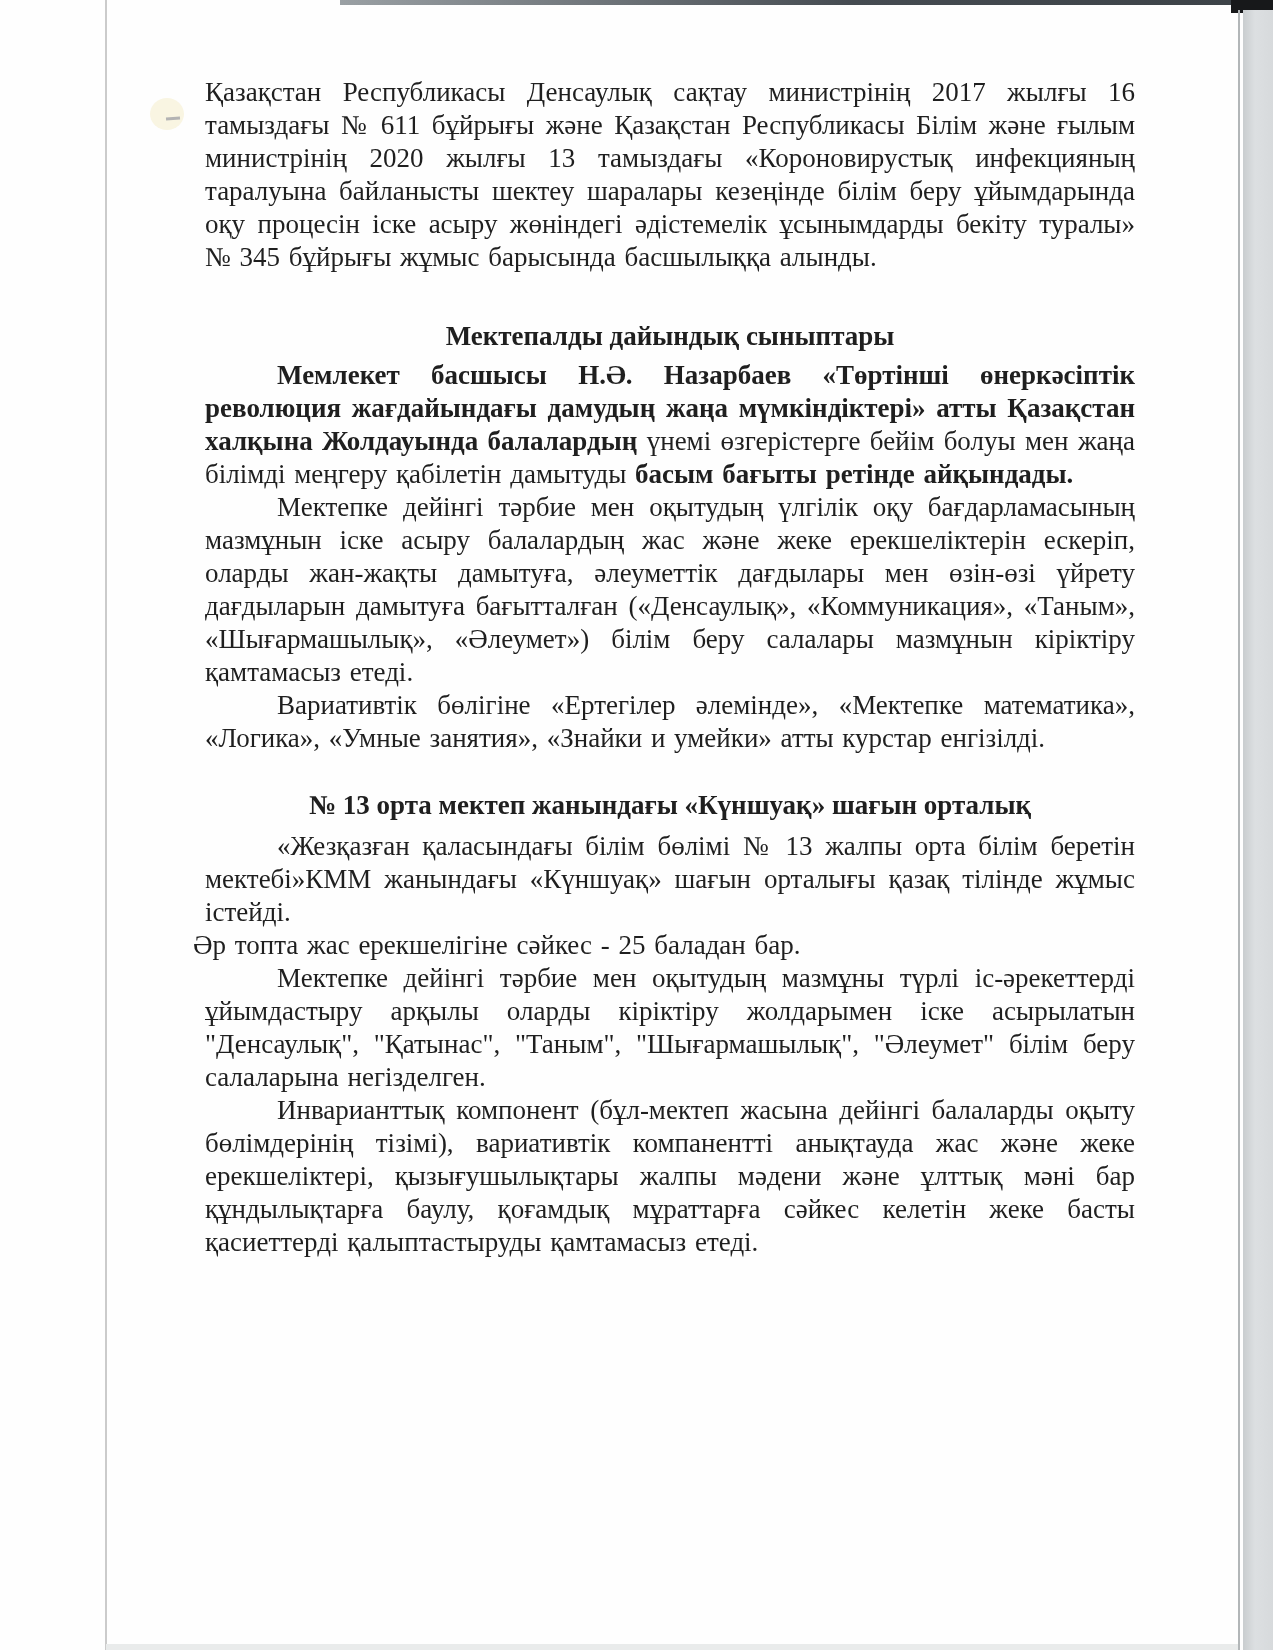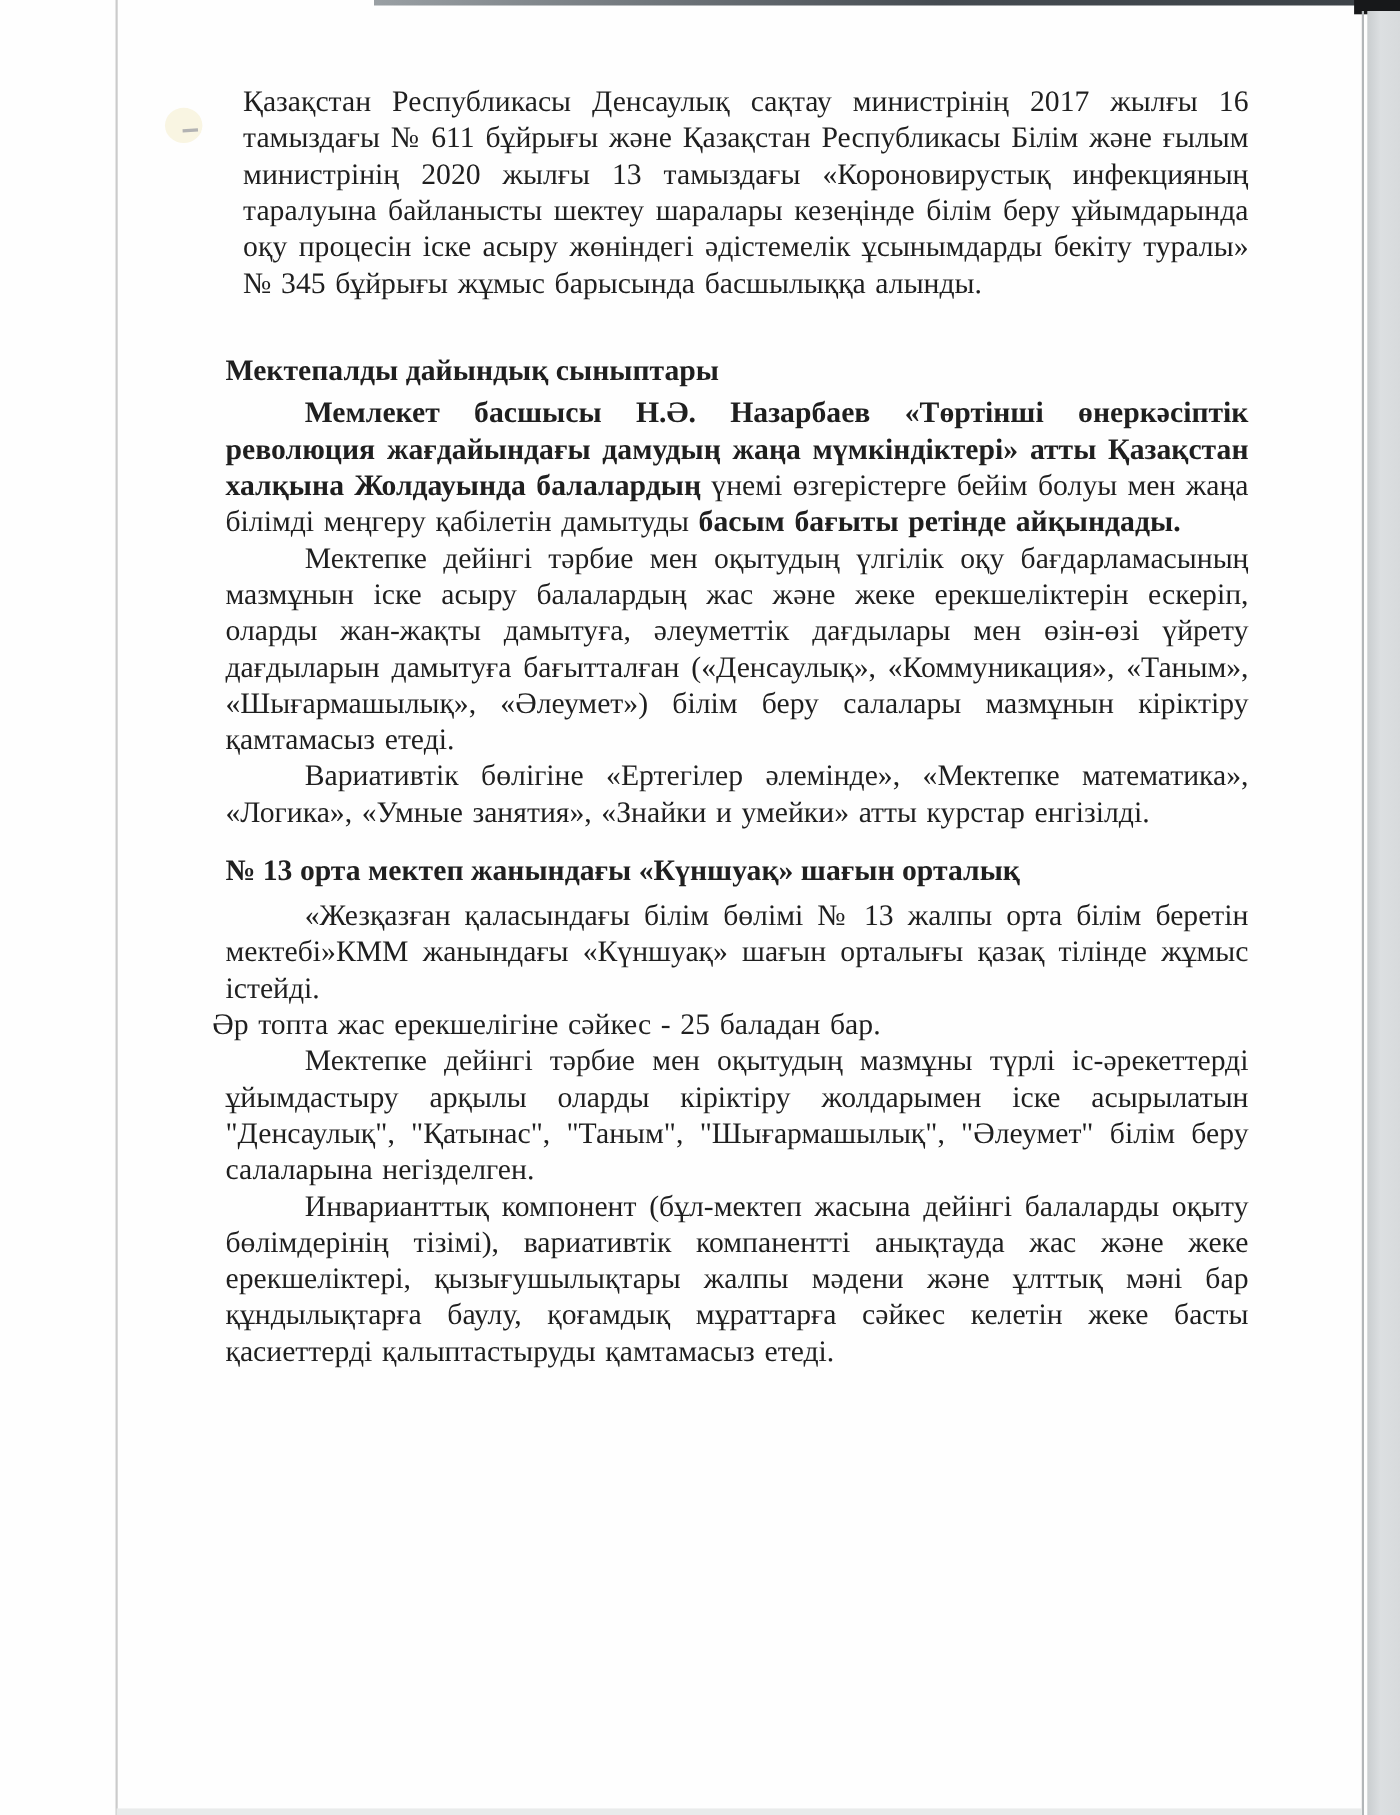--- a/index.html
+++ b/index.html
@@ -91,33 +91,33 @@
     width: 930px;
   }
   .para {
     margin: 0;
     font-size: 27px;
     line-height: 33px;
     text-align: justify;
     text-indent: 72px;
     word-spacing: 2px;
   }
-  .no-indent { text-indent: 0; margin-left: 16px; }
+  .no-indent { text-indent: 0; }
   .small-indent { text-indent: 26px; }
   .hang-left { text-indent: -12px; }
   .bold { font-weight: bold; }
   .heading {
     margin: 46px 0 6px 0;
     font-size: 27px;
     line-height: 33px;
     font-weight: bold;
-    text-align: left;
+    text-align: center;
   }
   .heading2 {
-    margin: 20px 0 8px 0;
+    margin: 34px 0 8px 0;
   }
 </style>
 </head>
 <body>
 
 <div class="scan">
 
   <div class="top-bar"></div>
   <div class="top-corner"></div>
   <div class="left-line"></div>

